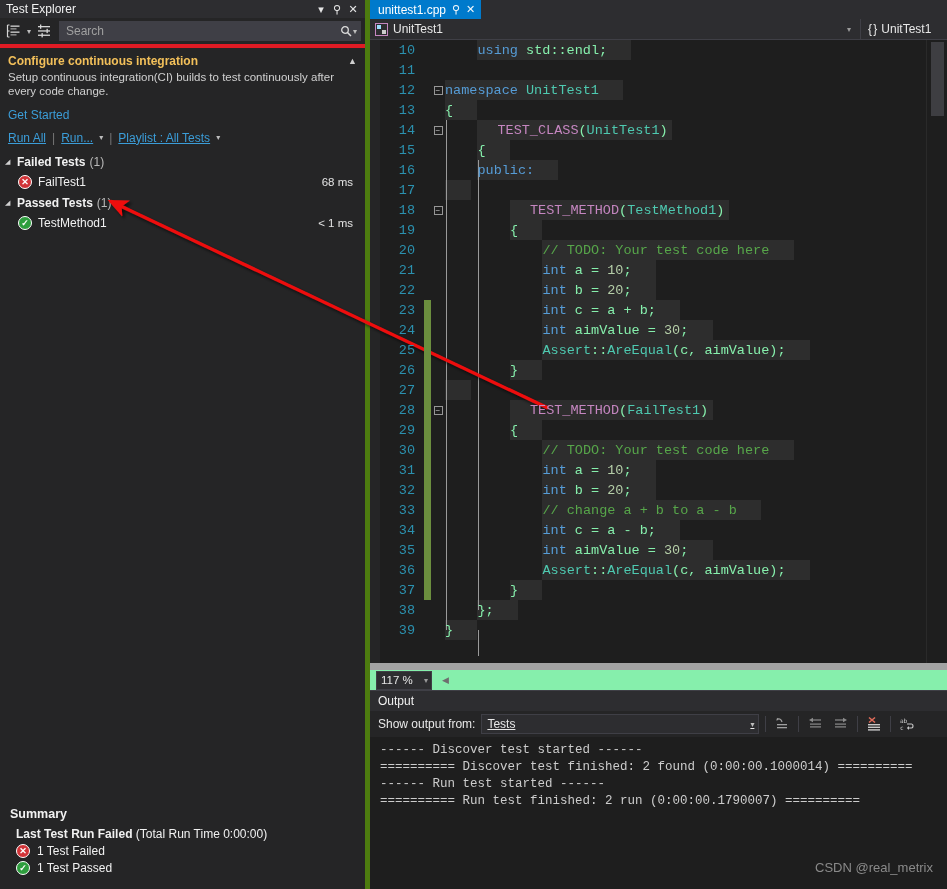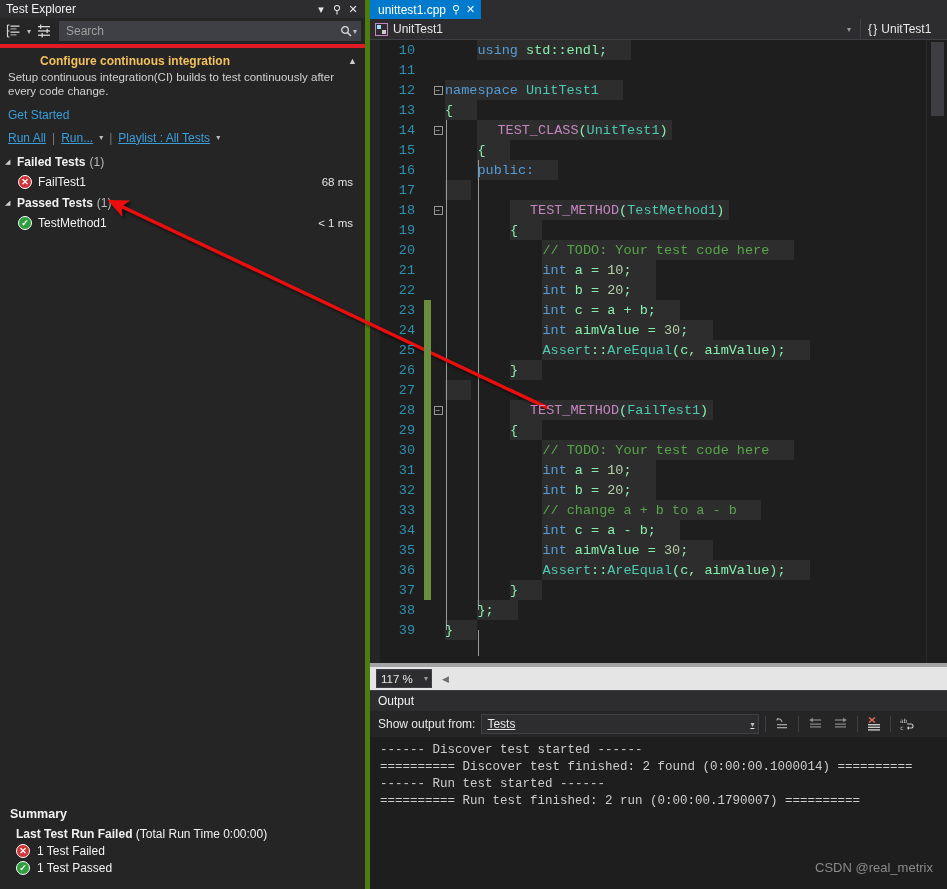--- a/index.html
+++ b/index.html
@@ -42,21 +42,21 @@
     display: flex; align-items: center; padding: 0 3px 0 6px; margin-left: 2px;
   }
   .search-wrap input {
     flex: 1; background: transparent; border: none; outline: none;
     color: #cfcfcf; font-size: 12px; font-family: "Liberation Sans", sans-serif;
   }
   .search-wrap input::placeholder { color: #a0a0a0; }
   .red-rule { height: 4px; background: #e01b24; }
 
   .ci-panel { padding: 6px 8px 2px 8px; position: relative; }
-  .ci-head { font-size: 12px; font-weight: bold; color: #f3c05a; margin-left: 32px; }
+  .ci-head { font-size: 12px; font-weight: bold; color: #f3c05a; }
   .ci-desc { font-size: 11.5px; color: #d0d0d0; line-height: 1.25; margin-top: 2px; }
   .ci-link { font-size: 12px; color: #3b9dd8; margin-top: 9px; display: inline-block; cursor: pointer;}
   .ci-chevron { position: absolute; right: 8px; top: 8px; color: #d0d0d0; font-size: 9px; cursor: pointer; }
 
   .run-bar { display: flex; align-items: center; gap: 6px; padding: 6px 8px 4px 8px;
       font-size: 12px; color: #3b9dd8; }
   .run-bar a { color: #3b9dd8; text-decoration: underline; cursor: pointer; }
   .run-sep { color: #777; text-decoration: none !important; }
   .caret-dn { font-size: 8px; color: #bdbdbd; }
 
@@ -127,22 +127,22 @@
   .guide { position: absolute; width: 1px; background: #9a9a9a; }
   .codetext { position: relative; }
   
   .kw  { color: #569cd6; }
   .typ { color: #4ec9b0; }
   .mac { color: #c586c0; padding-left: 20px; }
   .cmt { color: #57a64a; }
   .num { color: #b5cea8; }
   .pln { color: #86efac; }
 
-  .zoombar { height: 27px; background: #e5e5e5; display: flex; align-items: center;
-      border-top: 4px solid #a3a3a3; }
+  .zoombar { height: 27px; background: #86efac; display: flex; align-items: center;
+      border-top: 7px solid #a3a3a3; }
   .zoom-combo { width: 56px; height: 19px; margin-left: 6px; background: #2d2d30;
      border: 1px solid #3f3f46; display: flex; align-items: center; justify-content: space-between;
      padding: 0 3px 0 4px; font-size: 11.5px; color: #e6e6e6; cursor: pointer; }
   .zoom-tri { position: relative; left:0; color: #9a9a9a; font-size: 8px; }
   .hscroll-left { margin-left: 10px; color: #6e6e6e; font-size: 9px; }
 
   
   #output { height: 199px; background: #1e1e1e; display: flex; flex-direction: column;
      border-top: 1px solid #3f3f46; }
   .out-title { height: 20px; background: #2d2d30; display: flex; align-items: center;

